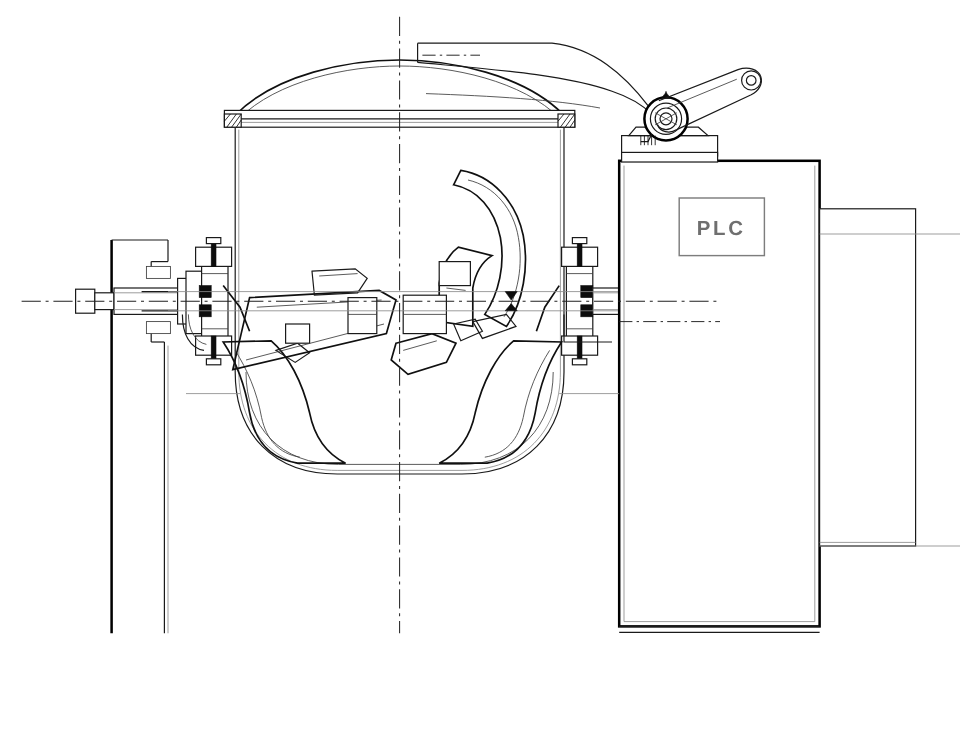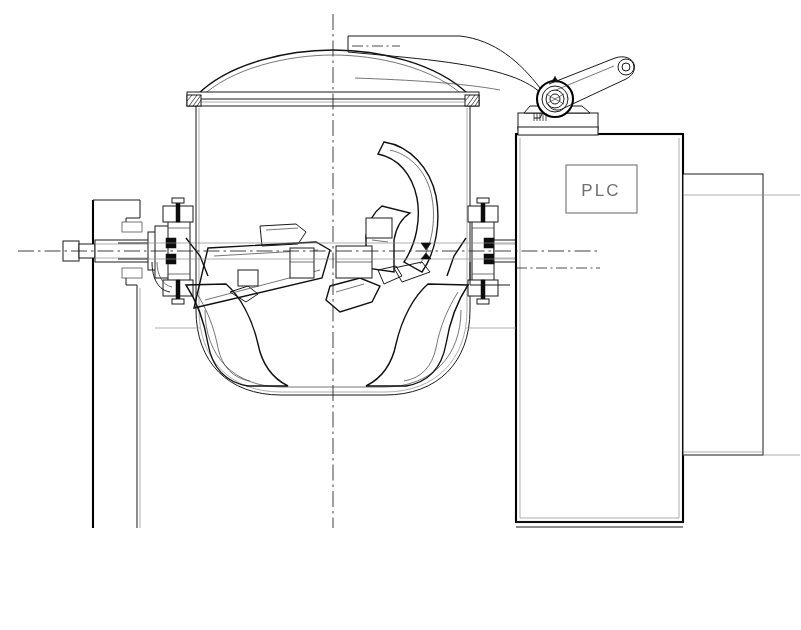--- a/index.html
+++ b/index.html
@@ -9,20 +9,21 @@
   }
   body {
     font-family: "Liberation Sans", sans-serif;
   }
   #drawing-root {
     position: relative;
     width: 801px;
     height: 528px;
     background: #ffffff;
     overflow: hidden;
+    font-weight: bold;
   }
   svg#drawing-svg {
     display: block;
     width: 801px;
     height: 630px;
   }
   .ln    { fill: none; stroke: #1a1a1a; stroke-width: 1; }
   .ln-t  { fill: none; stroke: #3b3b3b; stroke-width: 0.7; }
   .ln-h  { fill: none; stroke: #000000; stroke-width: 2.1; }
   .ln-m  { fill: none; stroke: #101010; stroke-width: 1.4; }

